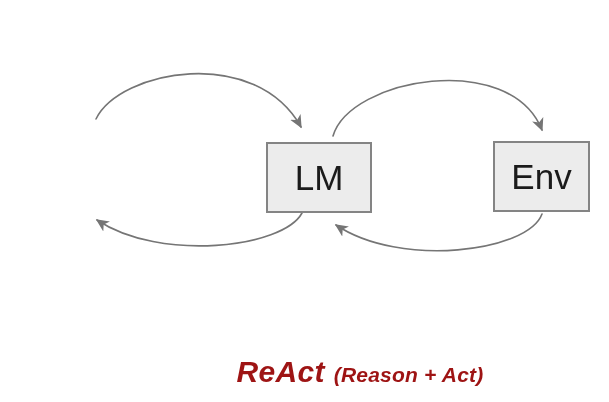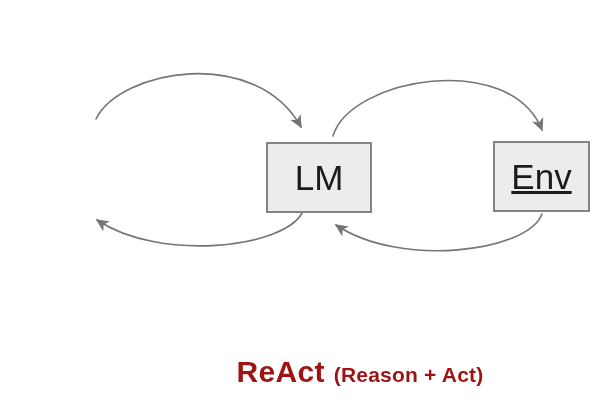--- a/index.html
+++ b/index.html
@@ -50,28 +50,29 @@
   .node{
     position:absolute;
     background:var(--box-fill);
     border:2px solid var(--box-border);
     box-sizing:border-box;
     display:flex;align-items:center;justify-content:center;
     font-size:35px;
     color:var(--text);
   }
   .node.lm{left:266px;top:142px;width:106px;height:71px;}
-  .node.env{left:493px;top:141px;width:97px;height:71px;text-decoration:underline;}
+  .node.env{left:493px;top:141px;width:97px;height:71px;}
   .caption{
     position:absolute;
     left:200px;top:355px;width:320px;
     text-align:center;
     color:var(--accent-red);
     font-weight:bold;
     white-space:nowrap;
+    font-style:italic;
   }
   .caption .title{font-size:30px;letter-spacing:0.3px;}
   .caption .subtitle{font-size:21px;margin-left:9px;letter-spacing:0.2px;}
 </style>
 </head>
 <body>
 
 <div class="canvas">
 
   <svg class="arrows" viewBox="0 0 609 402" aria-hidden="true">

